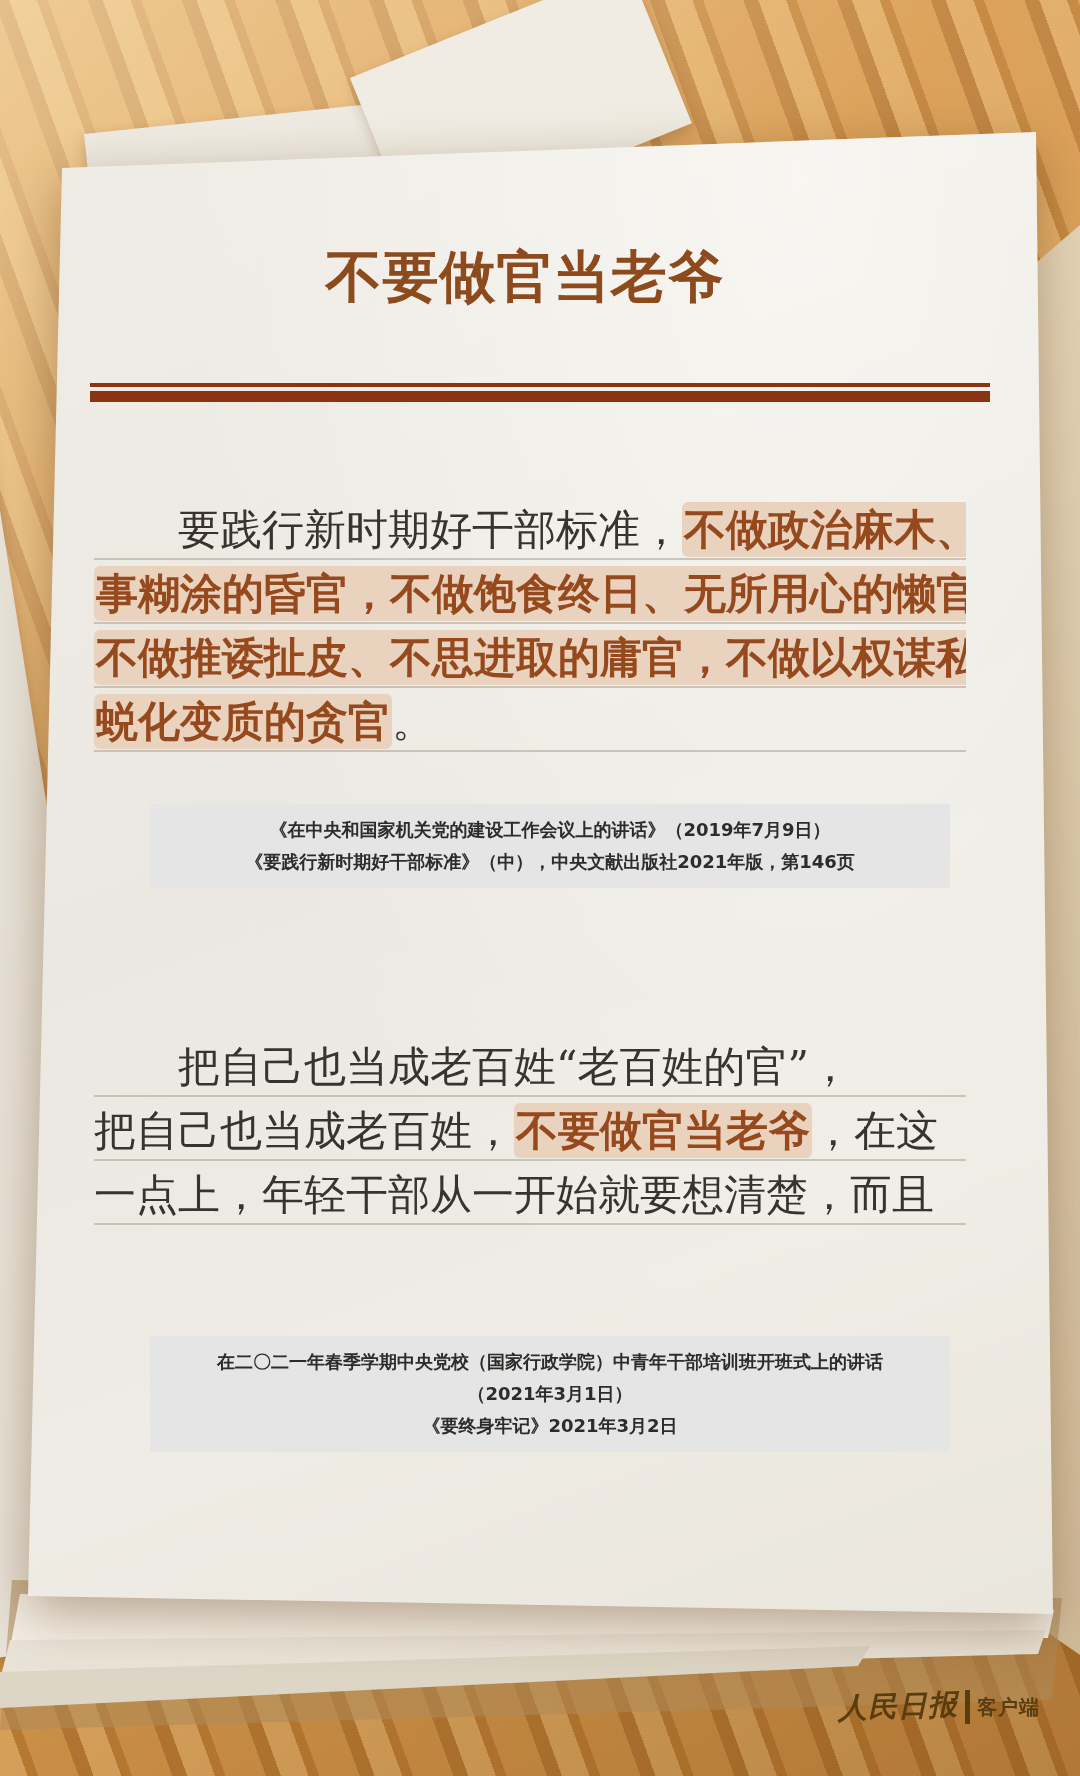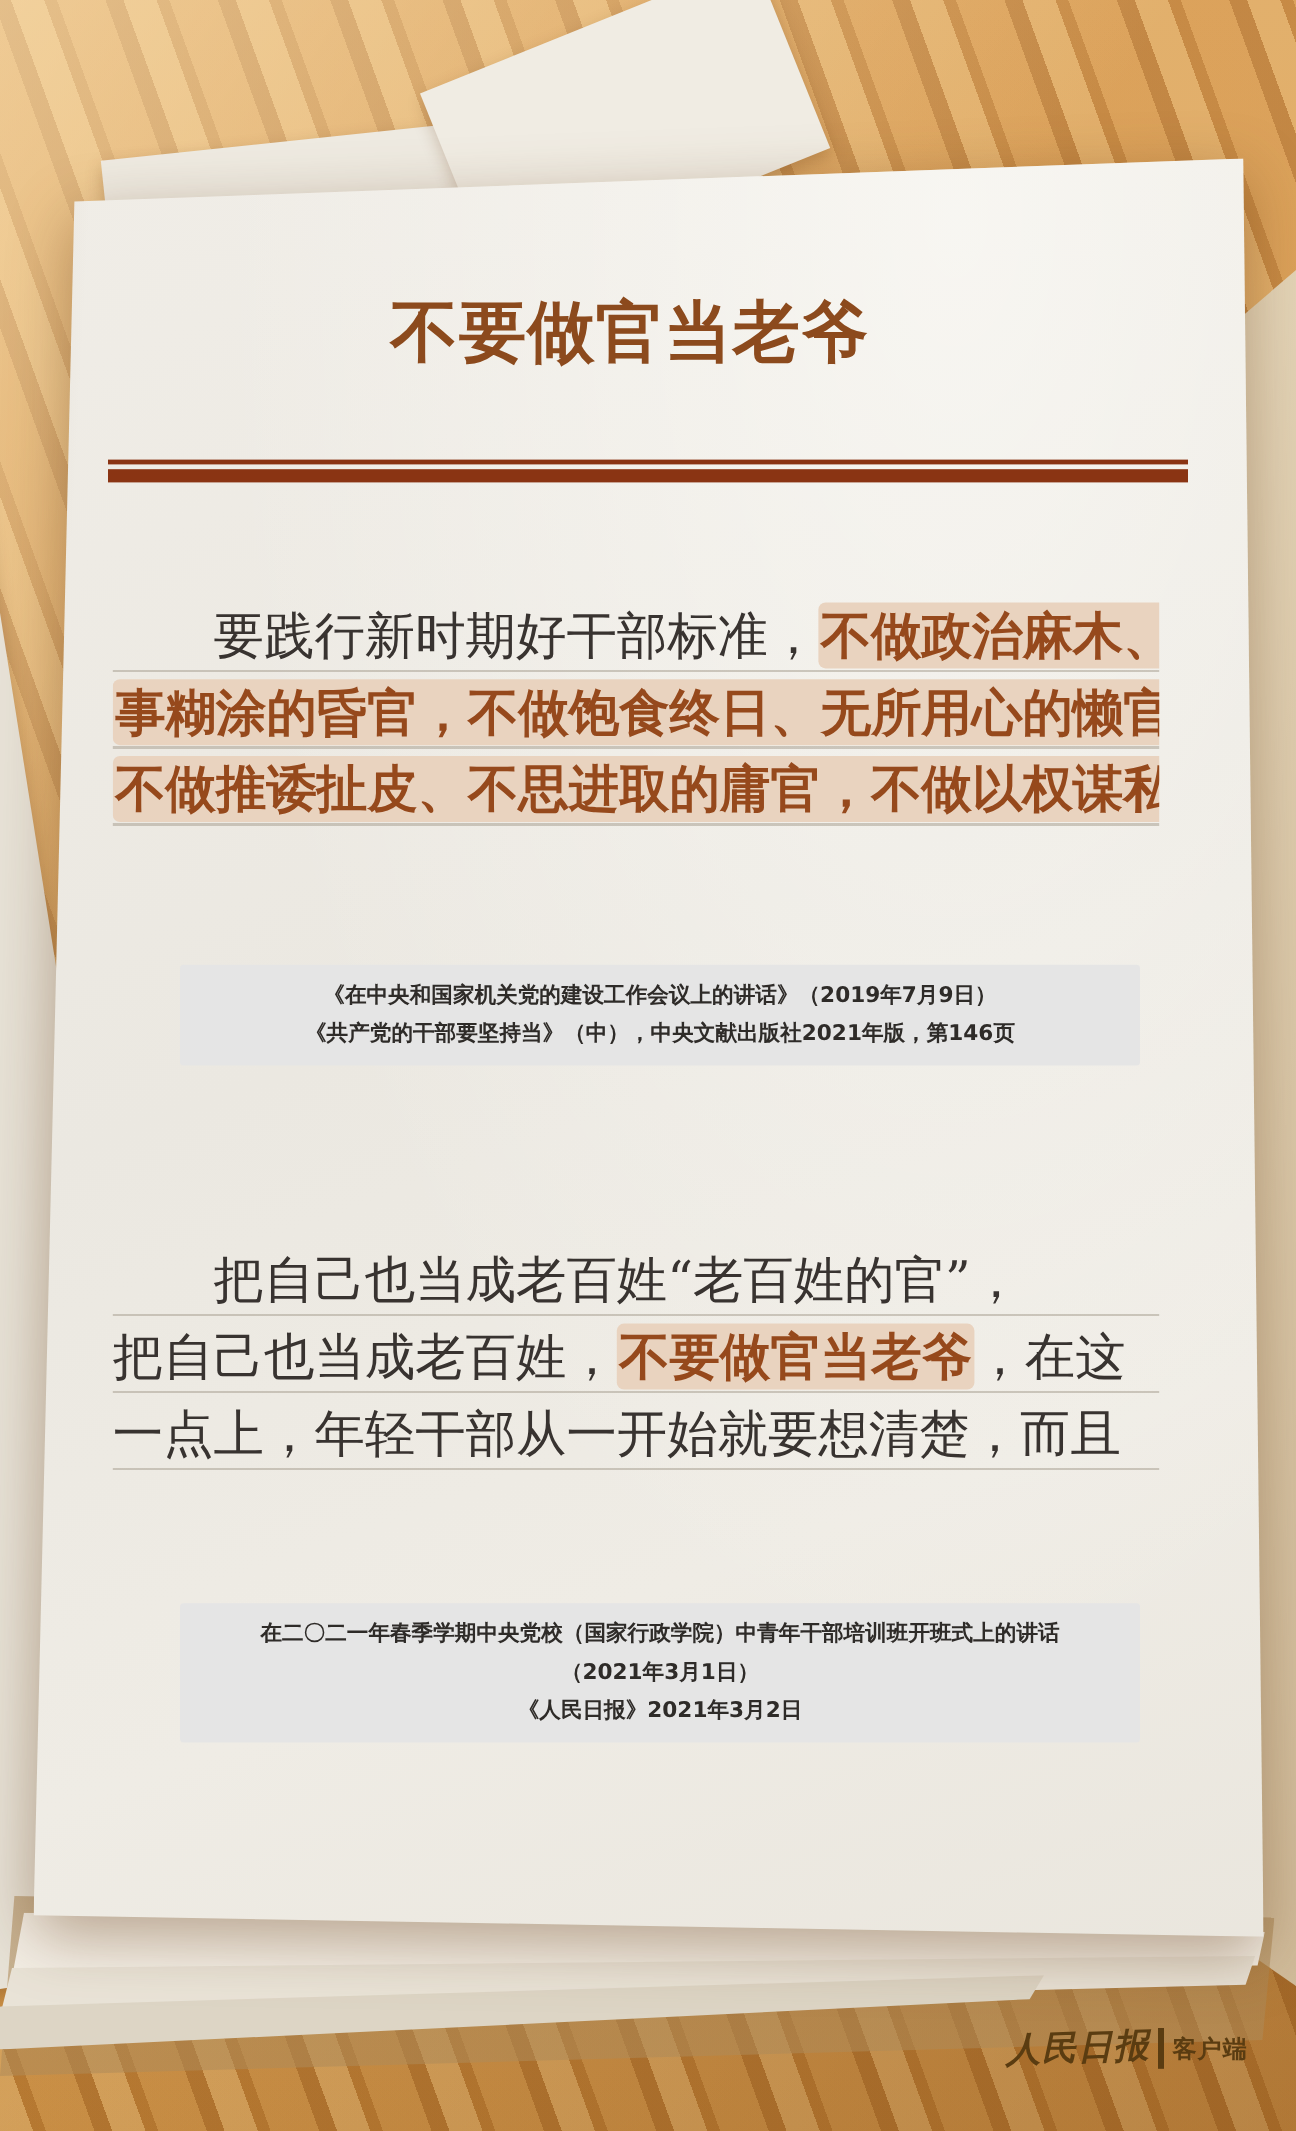--- a/index.html
+++ b/index.html
@@ -136,37 +136,38 @@
 
     <div class="divider">
       <div class="thin"></div>
       <div class="thick"></div>
     </div>
 
     <div class="para para-1">
         <div class="t-line"><span>要践行新时期好干部标准，</span><span class="hl">不做政治麻木、办</span></div>
         <div class="t-line"><span class="hl">事糊涂的昏官，不做饱食终日、无所用心的懒官，</span></div>
         <div class="t-line"><span class="hl">不做推诿扯皮、不思进取的庸官，不做以权谋私、</span></div>
+        <div class="t-line"><span class="hl">蜕化变质的贪官</span><span>。</span></div>
       </div>
 
     <div class="citation citation-1">
         <div class="c-line">《在中央和国家机关党的建设工作会议上的讲话》（2019年7月9日）</div>
-        <div class="c-line">《共产党的干部要坚持当》（中），中央文献出版社2021年版，第146页</div>
+        <div class="c-line">《要践行新时期好干部标准》（中），中央文献出版社2021年版，第146页</div>
       </div>
 
     <div class="para para-2">
         <div class="t-line"><span>把自己也当成老百姓“老百姓的官”，</span></div>
         <div class="t-line"><span>把自己也当成老百姓，</span><span class="hl">不要做官当老爷</span><span>，在这</span></div>
         <div class="t-line"><span>一点上，年轻干部从一开始就要想清楚，而且</span></div>
       </div>
 
     <div class="citation citation-2">
         <div class="c-line">在二〇二一年春季学期中央党校（国家行政学院）中青年干部培训班开班式上的讲话</div>
         <div class="c-line">（2021年3月1日）</div>
-        <div class="c-line">《人民日报》2021年3月2日</div>
+        <div class="c-line">《要终身牢记》2021年3月2日</div>
       </div>
 
   </div>
 
   <div class="footer-logo">
     <span class="logo-masthead">人民日报</span>
     <span class="logo-bar"></span>
     <span class="logo-client">客户端</span>
   </div>
 

